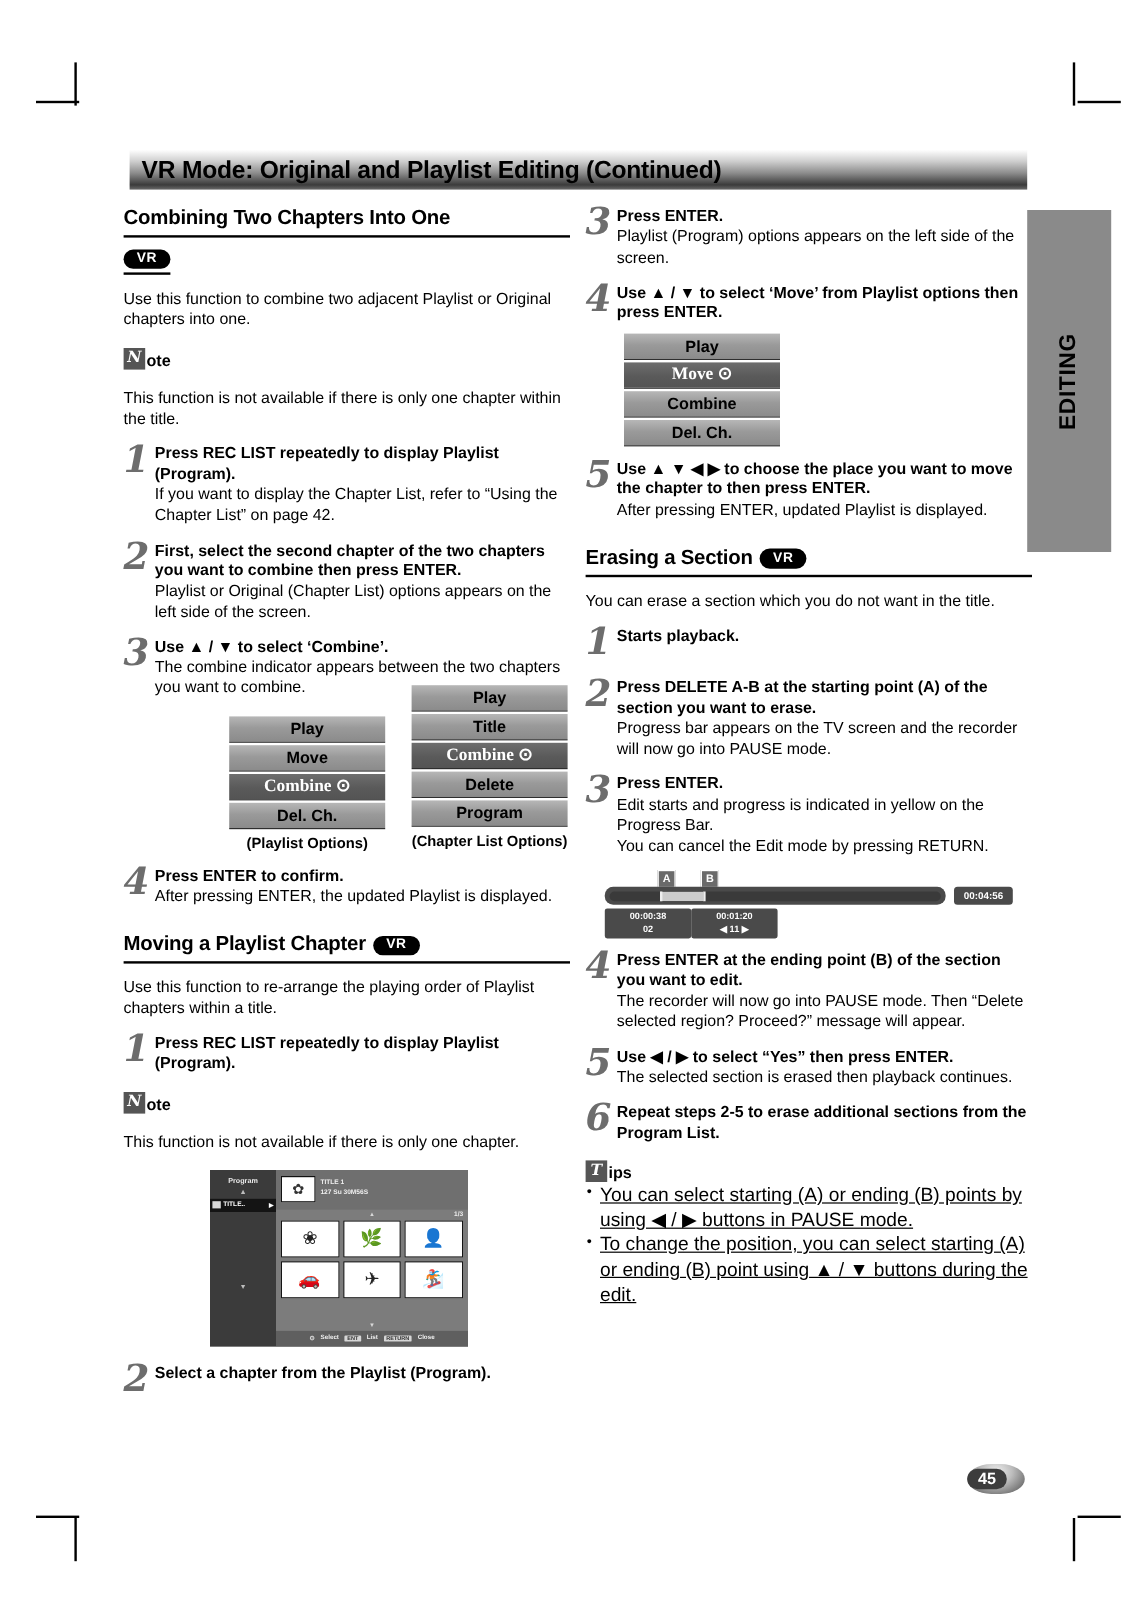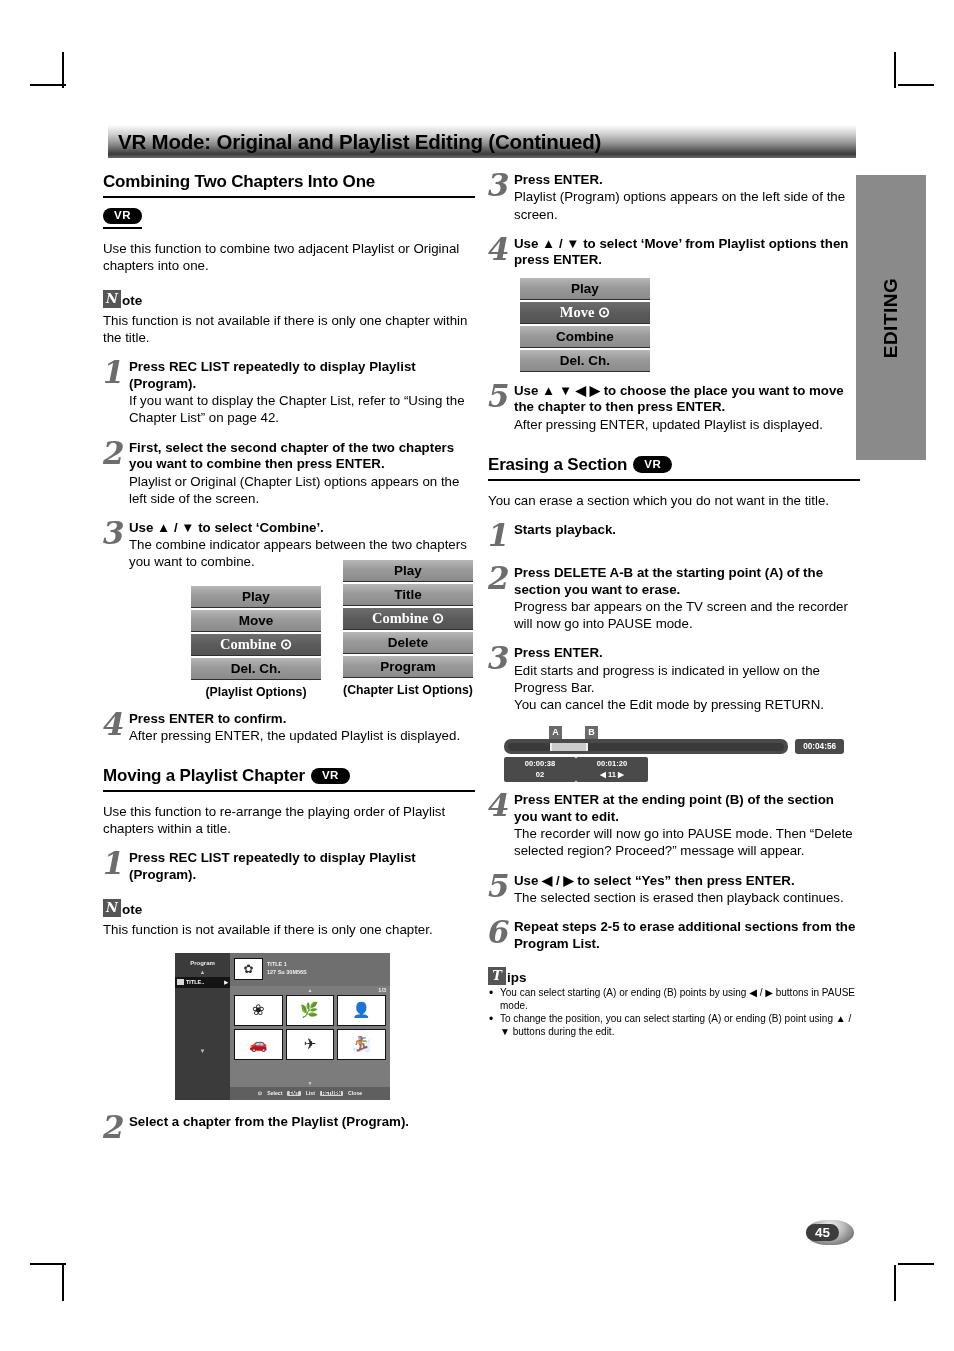--- a/index.html
+++ b/index.html
@@ -50,21 +50,21 @@
 
   
   .note{margin-top:16px;}
   .note-head{display:flex;align-items:flex-end;gap:1px;}
   .glyph{
     display:inline-block;width:18px;height:18px;background:#555;color:#fff;
     font-family:"DejaVu Serif", serif;font-style:italic;font-weight:bold;
     font-size:13px;text-align:center;line-height:18px;
   }
   .note-word{font-size:13.5px;font-weight:bold;line-height:1;padding-bottom:1px;}
-  .note-body{font-size:13.3px;line-height:1.29;margin-top:4px;}
+  .note-body{font-size:13.3px;line-height:1.29;margin-top:15px;}
 
   
   .step{display:flex;margin-top:13px;}
   .step-num{
     width:26px;flex:0 0 26px;
     font-family:"DejaVu Serif", serif;
     font-size:31px;font-weight:bold;font-style:italic;
     color:#6d6d6d;line-height:0.78;padding-top:1px;
     text-align:left;
   }
@@ -148,21 +148,21 @@
     padding:3px 8px;white-space:nowrap;
   }
   .pb-labels{position:relative;height:25px;margin-top:3px;}
   .plabel{
     position:absolute;top:0;background:#4a4a4a;color:#fff;border-radius:2px;
     font-size:7.6px;font-weight:bold;text-align:center;padding:2px 0;width:72px;line-height:1.35;
   }
 
   
   ul.tips{margin:2px 0 0 0;padding:0;list-style:none;}
-  ul.tips li{font-size:10px;line-height:1.29;padding-left:12px;position:relative;margin-top:0;}
+  ul.tips li{font-size:16px;line-height:1.29;padding-left:12px;position:relative;margin-top:0;text-decoration:underline;}
   ul.tips li:before{content:"\2022";position:absolute;left:1px;top:-1px;font-size:12px;}
 
   
   .edge-tab{
     position:absolute;left:856px;top:175px;width:70px;height:285px;background:#8a8a8a;
   }
   .edge-tab span{
     position:absolute;left:50%;top:50%;
     transform:translate(-50%,-50%) rotate(-90deg);
     font-size:19px;font-weight:bold;letter-spacing:0.5px;white-space:nowrap;color:#000;

